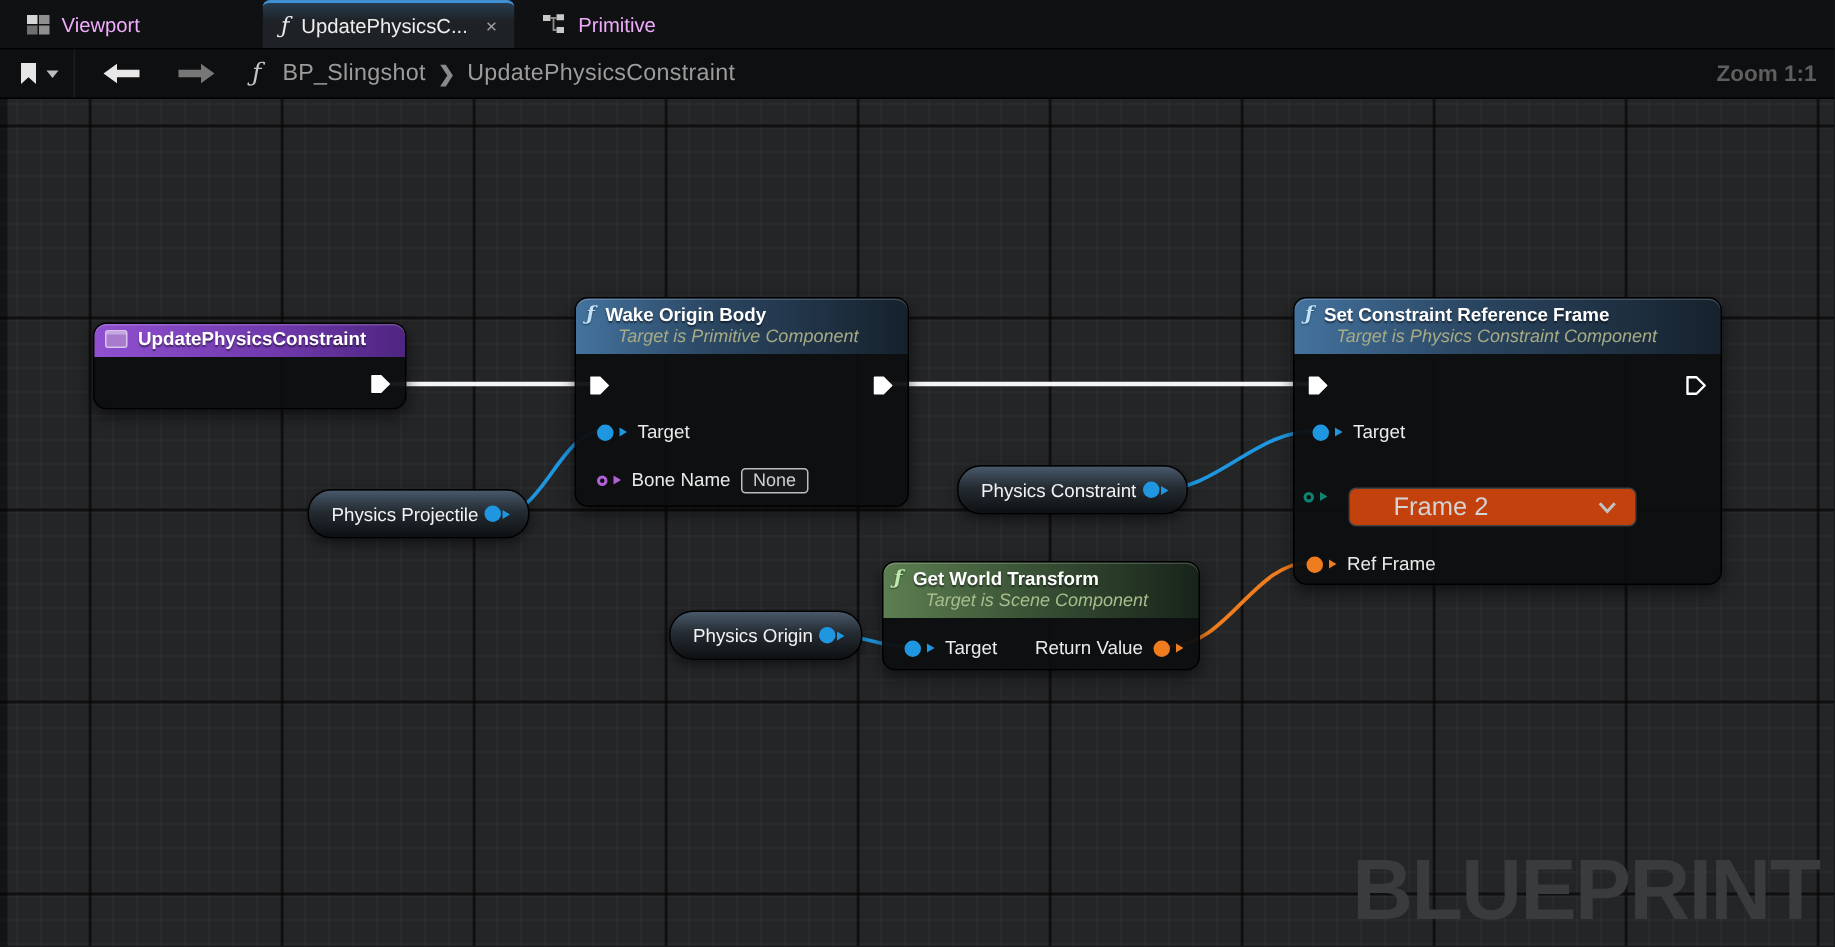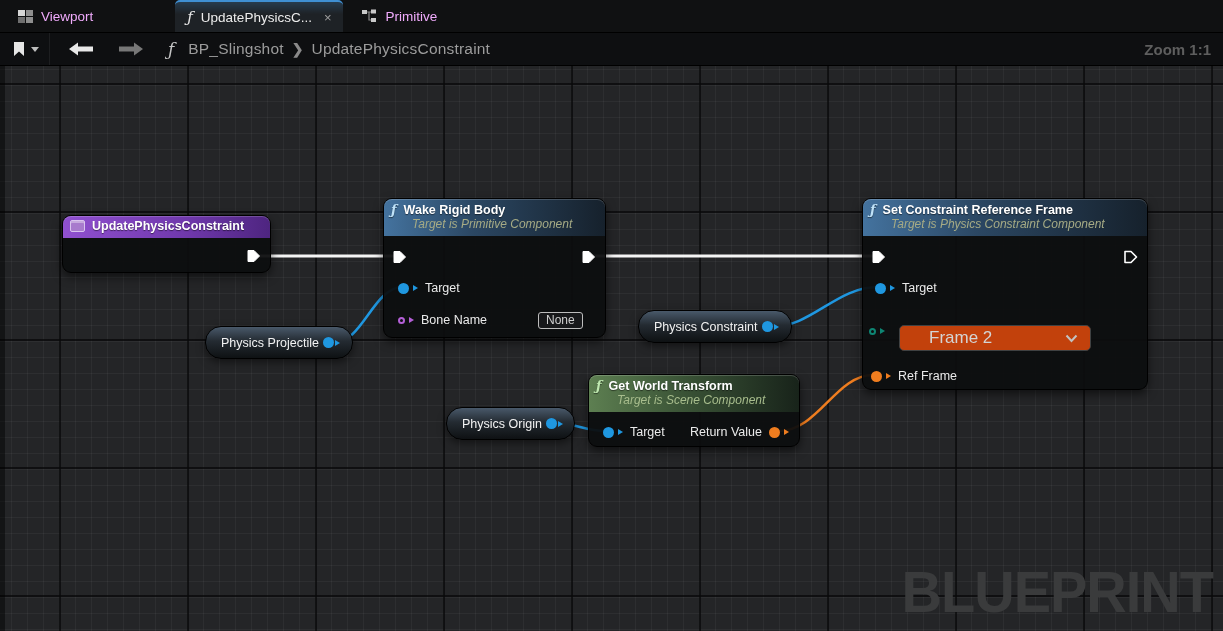--- a/index.html
+++ b/index.html
@@ -72,21 +72,21 @@
   .exec { position:absolute; width:16px; height:16px; }
 
   
   .cnode { position:absolute; height:33px; border:1px solid #000; border-radius:16px; z-index:2;
     background-image:linear-gradient(180deg,#49596a 0%,#242b32 45%,#0e1113 100%);
     box-shadow:0 3px 8px rgba(0,0,0,0.5); display:flex; align-items:center;
     padding:0 10px 0 15px; gap:4px; color:#f2f2f2; font-size:12.5px; }
   .cnode .lbl { white-space:nowrap; }
 
   .name-box { height:17px; background:#17181a; border:1px solid #bdbdbd; border-radius:3px;
-    font-size:12px; color:#cfcfcf; line-height:15px; padding:0 7px;margin-left:44px; }
+    font-size:12px; color:#cfcfcf; line-height:15px; padding:0 7px; }
   .dropdown { position:absolute; height:26px; background:#c2410c; border:1px solid #3f4142; border-radius:5px;
     display:flex; align-items:center; color:#d4d4d4; font-size:17px; padding-left:29px; }
   .dropdown svg { position:absolute; right:12px; top:8px; }
   .flabel { position:absolute; font-size:12.5px; color:#eaeaea;margin-top:20px; }
 </style>
 </head>
 <body>
 
 <div class="tabbar">
   <div class="tab plain">
@@ -159,21 +159,21 @@
     </div>
     <svg class="exec" style="right:8px; top:32px;" viewBox="0 0 16 16">
       <path d="M2 2.5 H8 L13.5 8 L8 13.5 H2 Z" fill="#fff" stroke="#fff" stroke-linejoin="round"></path>
     </svg>
   </div>
 
   <div class="node" style="left:383px; top:132px; width:223px; height:140px;">
     <div class="nhead head-blue">
       <div class="trow">
         <span class="fx">ƒ</span>
-        <span>Wake Rigid Body</span>
+        <span>Wake Origin Body</span>
       </div>
       <div class="sub">Target is Primitive Component</div>
     </div>
     <svg class="exec" style="left:8px; top:50px;" viewBox="0 0 16 16">
       <path d="M2 2.5 H8 L13.5 8 L8 13.5 H2 Z" fill="#fff" stroke="#fff" stroke-linejoin="round"></path>
     </svg>
     <svg class="exec" style="right:8px; top:50px;" viewBox="0 0 16 16">
       <path d="M2 2.5 H8 L13.5 8 L8 13.5 H2 Z" fill="#fff" stroke="#fff" stroke-linejoin="round"></path>
     </svg>
     <div class="prow" style="left:14px; top:82px; --pc:#1f97e0;">

